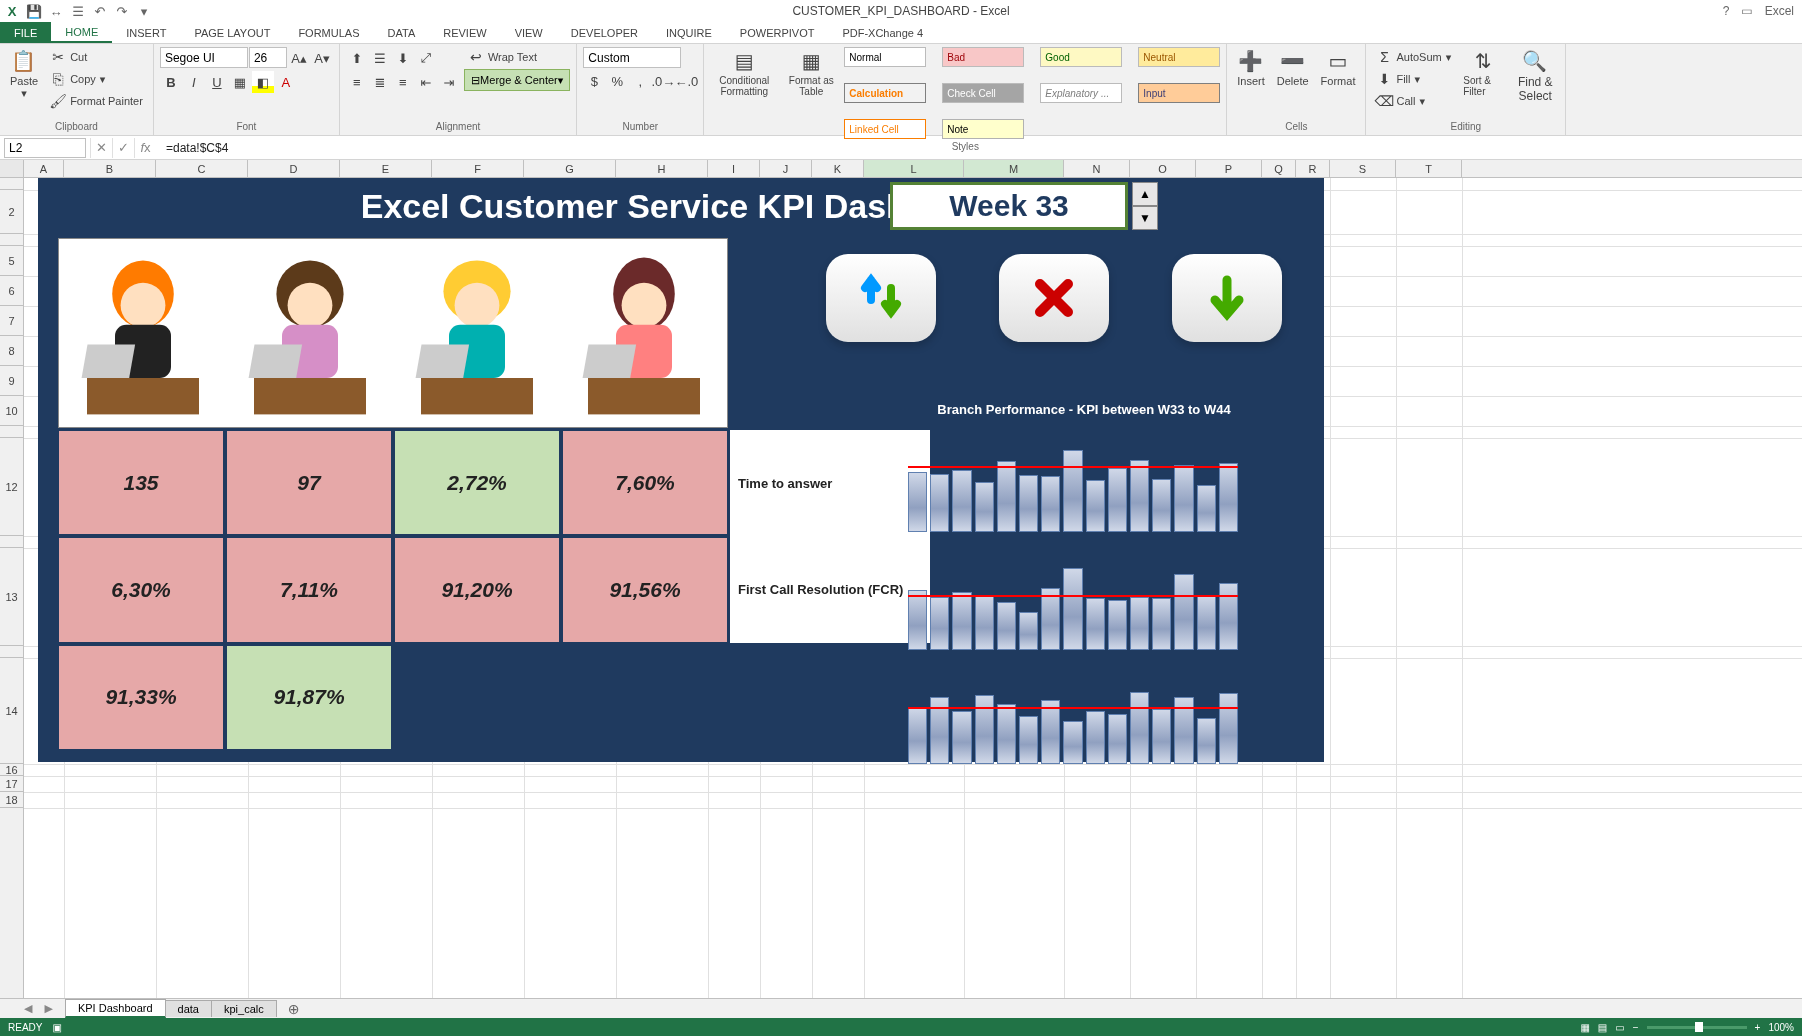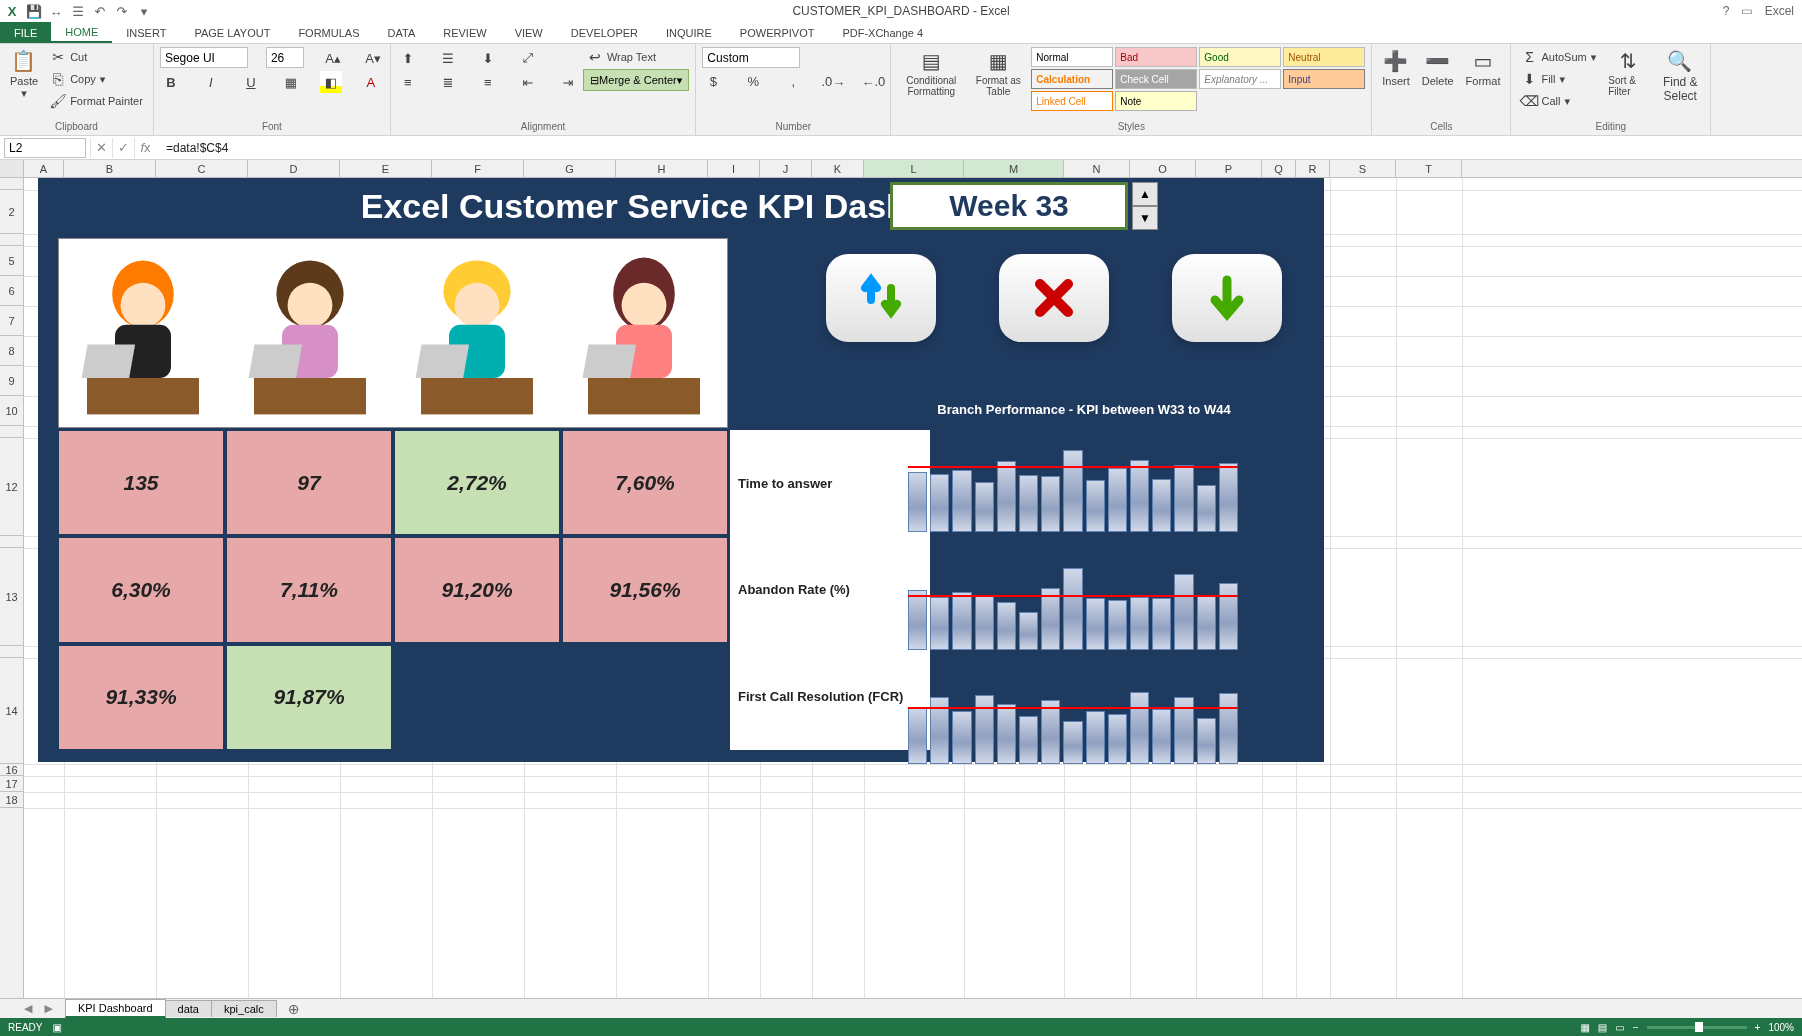--- a/index.html
+++ b/index.html
@@ -28,25 +28,25 @@
 .big-btn .ico { width: 24px; height: 24px; margin-bottom: 2px; display: flex; align-items: center; justify-content: center; font-size: 20px; }
 .small-row { display: flex; flex-direction: column; gap: 2px; }
 .small-btn { display: flex; align-items: center; gap: 4px; padding: 1px 4px; cursor: pointer; font-size: 11px; color: #444; height: 20px; }
 .small-btn .i16 { width: 16px; height: 16px; display: inline-flex; align-items: center; justify-content: center; font-size: 14px; }
 
 .font-sel, .size-sel, .num-sel { border: 1px solid #c0c0c0; background: #fff; height: 21px; padding: 0 4px; font-size: 12px; }
 .font-sel { width: 88px; }
 .size-sel { width: 38px; }
 .num-sel { width: 98px; }
 
-.btn-row { display: flex; gap: 18px; }
+.btn-row { display: flex; gap: 1px; }
 .bbox { width: 22px; height: 22px; display: inline-flex; align-items: center; justify-content: center; cursor: pointer; font-size: 13px; color: #444; }
 .merge-btn { background: #c6e0b4; border: 1px solid #8ab35f; padding: 0 6px; height: 22px; display: inline-flex; align-items: center; font-size: 11px; }
 
-.style-grid { display: grid; grid-template-columns: repeat(4, 82px); grid-auto-rows: 20px; gap: 2px; }
+.style-grid { display: grid; grid-template-columns: repeat(4, 82px); grid-auto-rows: 20px; gap: 16px; }
 .style-cell { border: 1px solid #bbb; font-size: 10px; padding: 0 4px; display: flex; align-items: center; overflow: hidden; white-space: nowrap; }
 .sc-normal { background: #fff; }
 .sc-bad { background: #f8c7c7; color: #9c0006; }
 .sc-good { background: #fef9c3; color: #006100; }
 .sc-neutral { background: #ffeb9c; color: #9c5700; }
 .sc-calc { background: #f2f2f2; color: #fa7d00; font-weight: bold; border: 1px solid #7f7f7f; }
 .sc-check { background: #a5a5a5; color: #fff; }
 .sc-exp { background: #fff; color: #7f7f7f; font-style: italic; }
 .sc-input { background: #ffcc99; color: #3f3f76; border: 1px solid #7f7f7f; }
 .sc-link { background: #fff; color: #fa7d00; border: 1px solid #fa7d00; }
@@ -459,21 +459,20 @@
           <div class="kpi-cell c-red">7,60%</div>
           <div class="kpi-cell c-red">6,30%</div>
           <div class="kpi-cell c-red">7,11%</div>
           <div class="kpi-cell c-red">91,20%</div>
           <div class="kpi-cell c-red">91,56%</div>
           <div class="kpi-cell c-red">91,33%</div>
           <div class="kpi-cell c-green">91,87%</div>
         </div>
       <div class="kpi-labels">
         <div>Time to answer</div>
-        <div>Abandon Rate (%)</div>
         <div>First Call Resolution (FCR)</div>
       </div>
 
       <div class="icon-row">
         <div class="round-btn">
             <svg width="56" height="56">
               <path d="M18 30 L18 10 M12 18 L18 10 L24 18" stroke="#0099ff" stroke-width="8" fill="none" stroke-linecap="round"></path>
               <path d="M38 18 L38 42 M32 34 L38 42 L44 34" stroke="#44aa00" stroke-width="8" fill="none" stroke-linecap="round"></path>
             </svg>
           </div>

